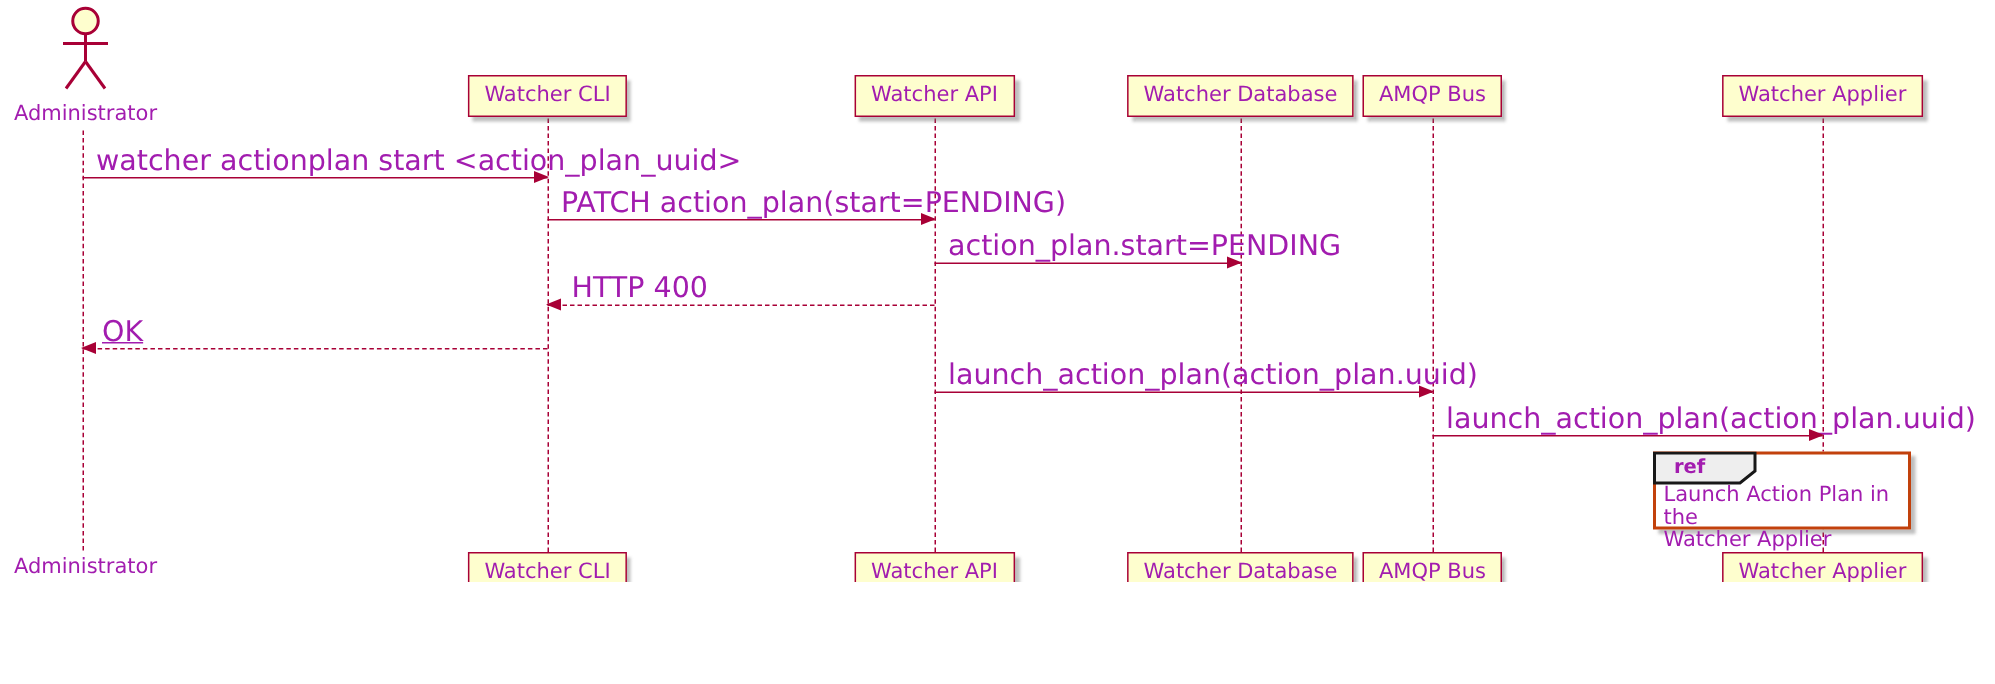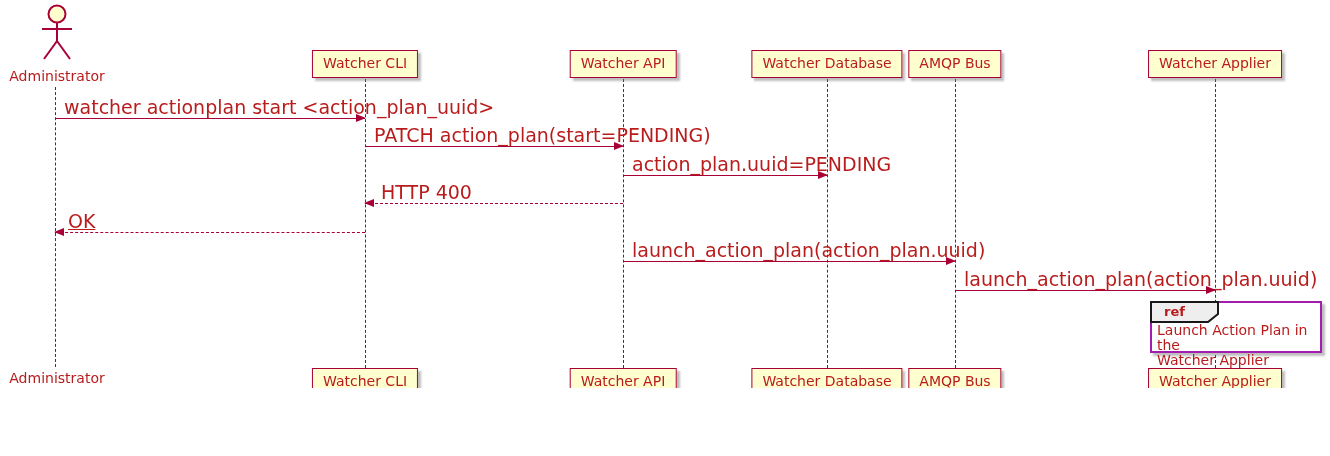--- a/index.html
+++ b/index.html
@@ -2,21 +2,21 @@
 <html><head>
 <meta charset="utf-8">
 <style>
   html, body { margin: 0; padding: 0; background: #ffffff; }
   #canvas {
     position: relative;
     width: 1330px;
     height: 388px;
     background: #ffffff;
     font-family: "DejaVu Sans", sans-serif;
-    color: #b91c1c;
+    color: #a21caf;
     overflow: hidden;
   }
 
   
   .lifeline {
     position: absolute;
     width: 0;
     border-left: 1px dashed #A80036;
   }
 
@@ -69,24 +69,24 @@
     top: -4px;
     border-top: 4px solid transparent;
     border-bottom: 4px solid transparent;
   }
   .msg .head.right { right: -1px; border-left: 10px solid #A80036; }
   .msg .head.left  { left: -1px;  border-right: 10px solid #A80036; }
 
   
   .ref {
     position: absolute;
-    left: 1150px; top: 301px;
+    left: 1102px; top: 301px;
     width: 172px; height: 52px;
     background: #ffffff;
-    border: 2px solid #a21caf;
+    border: 2px solid #c2410c;
     box-shadow: 3px 3px 2px rgba(110,110,110,0.45);
     box-sizing: border-box;
   }
   .ref .ref-head {
     position: absolute;
     left: -2px; top: -2px;
   }
   .ref .ref-keyword {
     position: absolute;
     left: 12px; top: 1px;
@@ -134,21 +134,21 @@
     <div class="head right"></div>
   </div>
 
   <div class="msg solid" style="left:365px; top:146px; width:258px;">
     <span class="lbl">PATCH action_plan(start=PENDING)</span>
     <div class="line"></div>
     <div class="head right"></div>
   </div>
 
   <div class="msg solid" style="left:623px; top:175px; width:204px;">
-    <span class="lbl">action_plan.uuid=PENDING</span>
+    <span class="lbl">action_plan.start=PENDING</span>
     <div class="line"></div>
     <div class="head right"></div>
   </div>
 
   <div class="msg dashed" style="left:365px; top:203px; width:258px;">
     <span class="lbl" style="left:16px;">HTTP 400</span>
     <div class="line"></div>
     <div class="head left"></div>
   </div>
 

